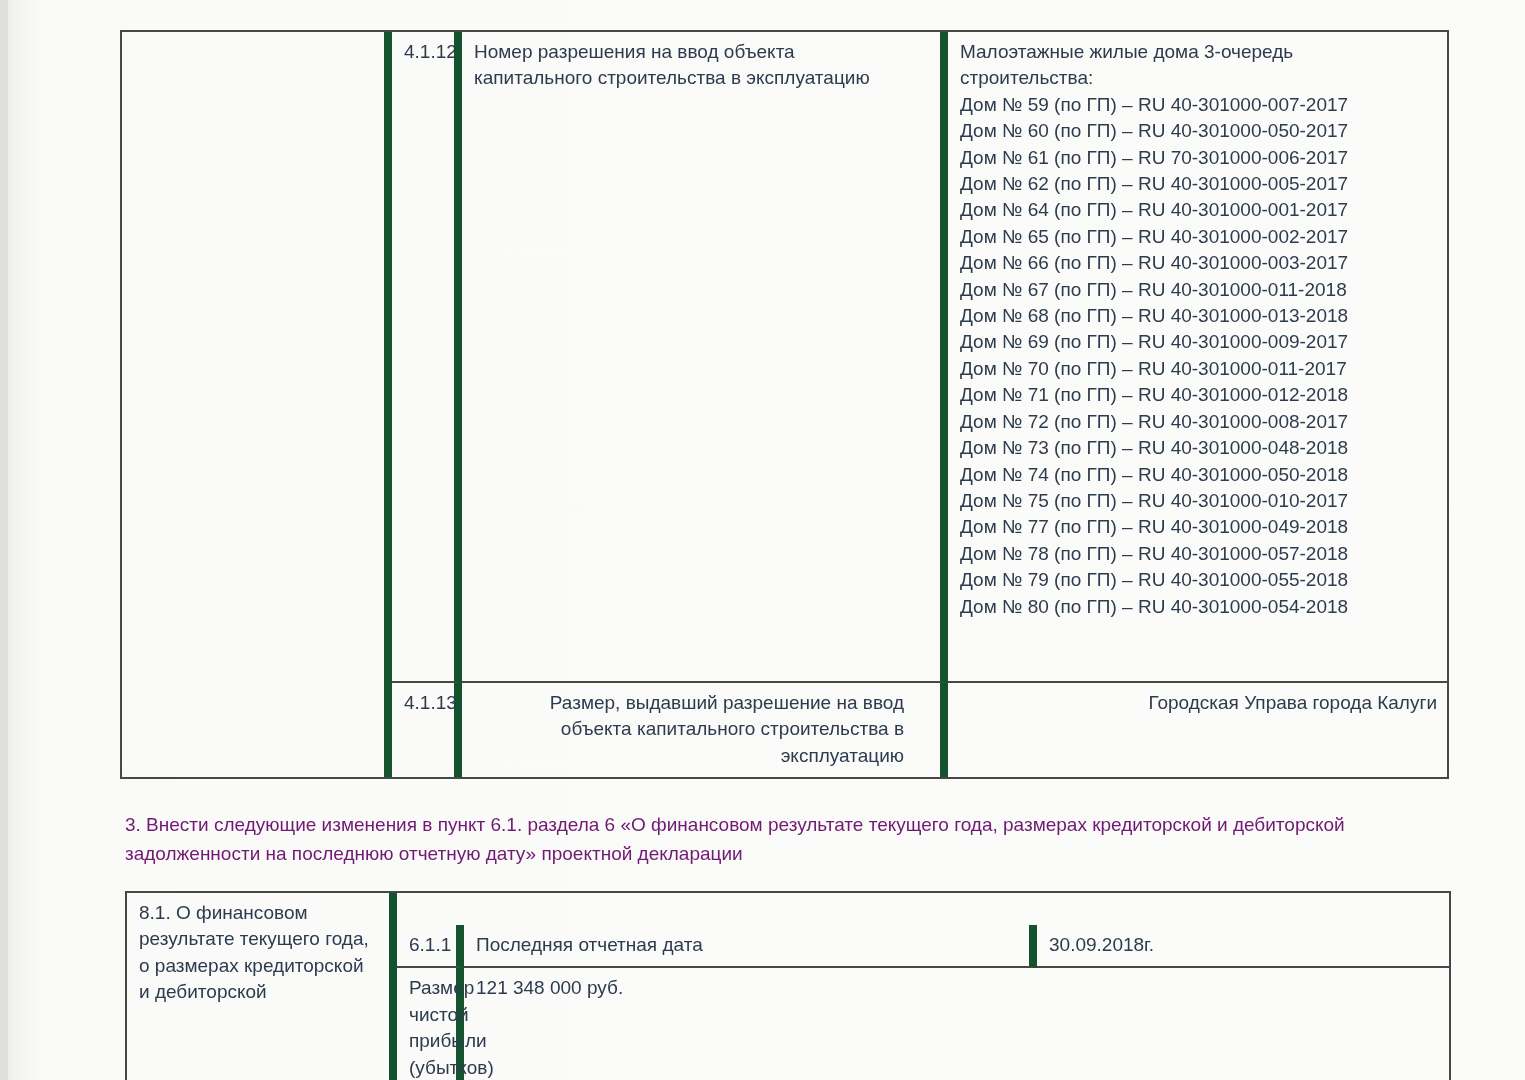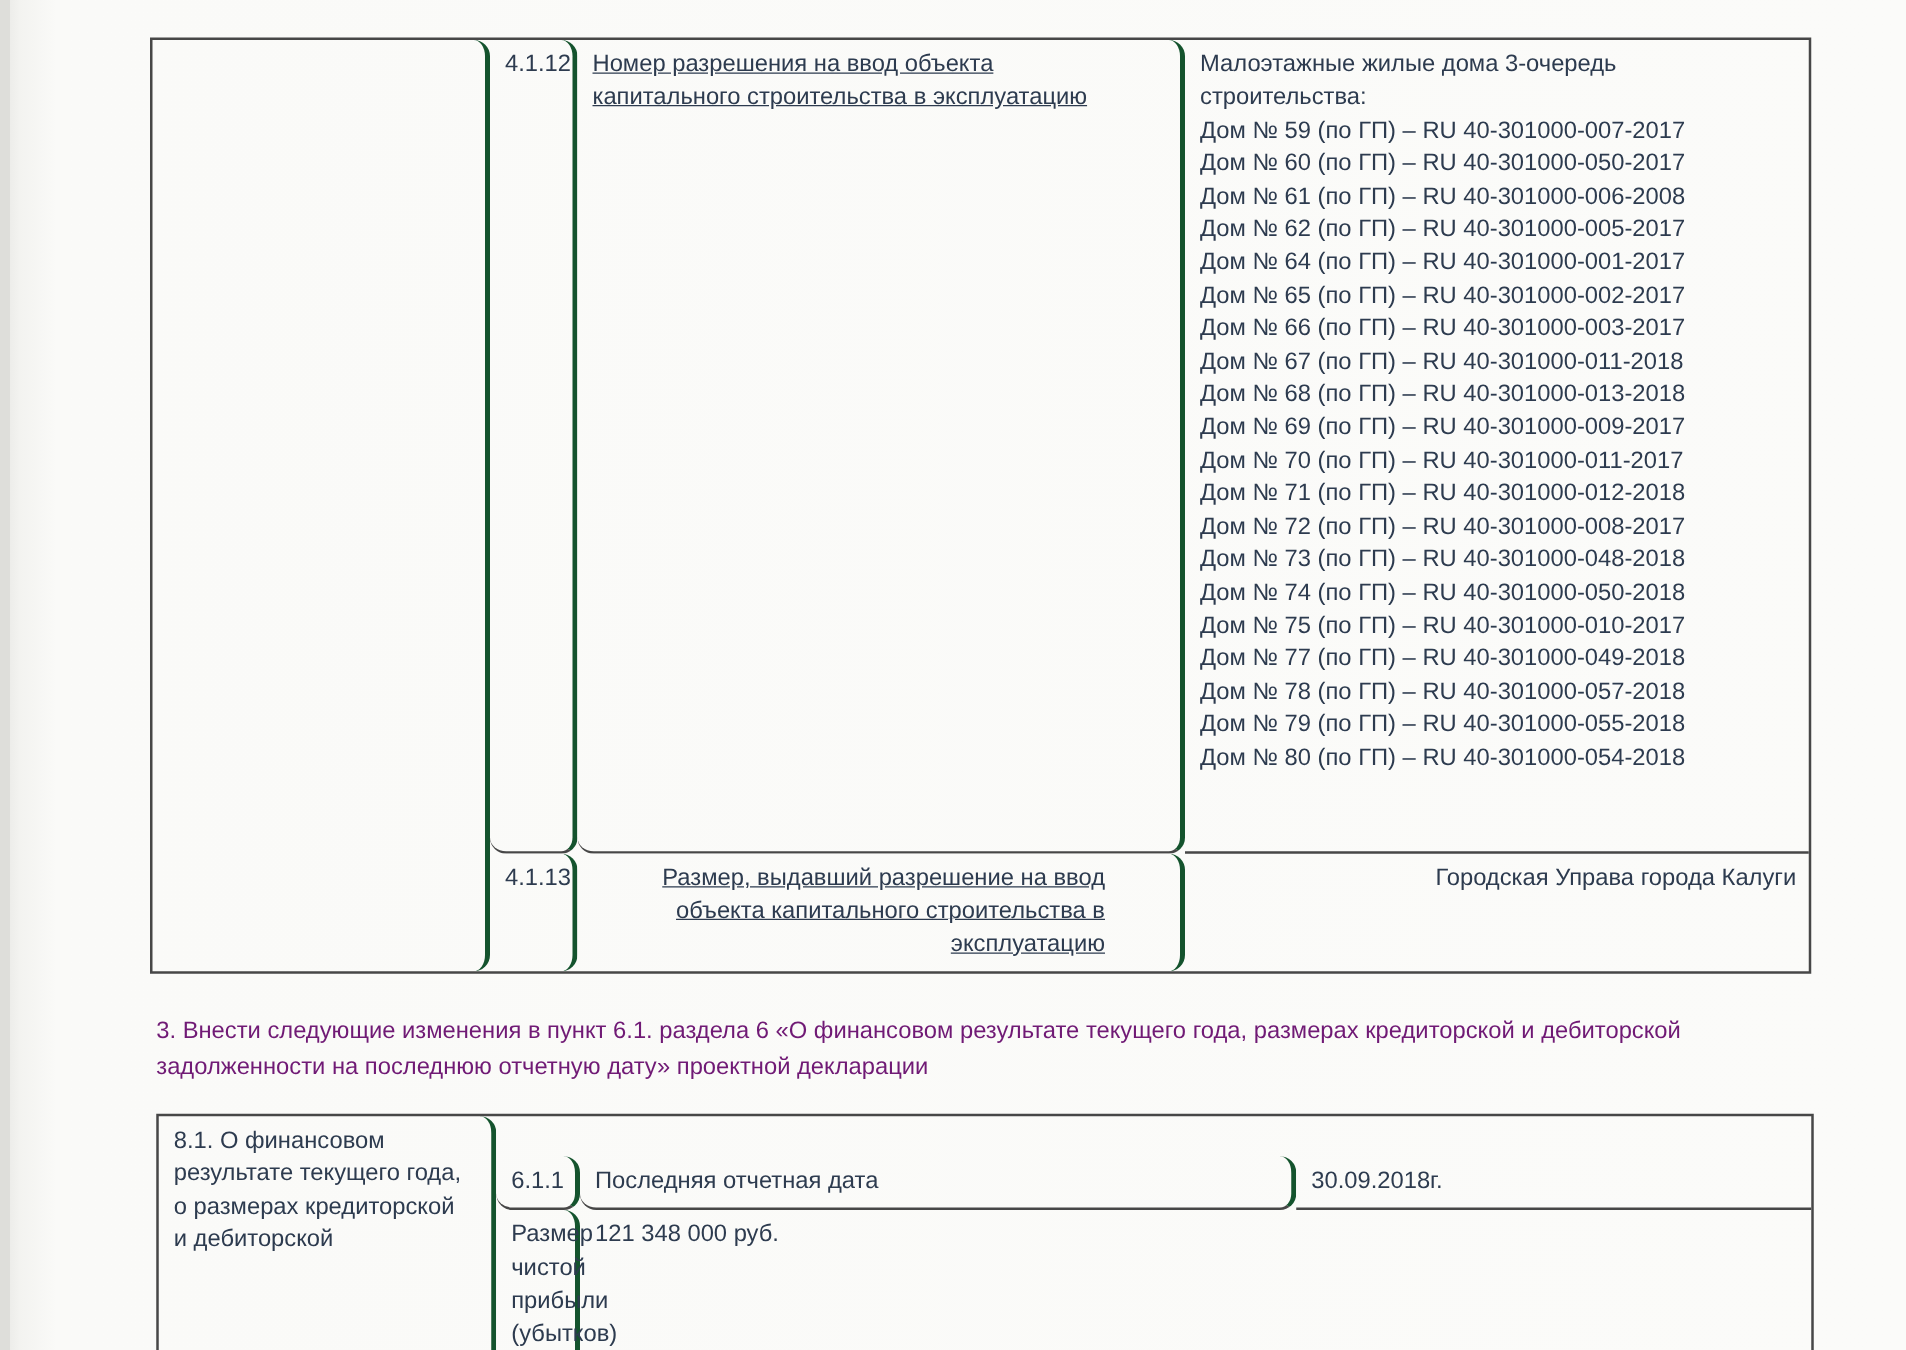--- a/index.html
+++ b/index.html
@@ -30,37 +30,36 @@
     position: absolute;
     display: grid;
     border: 2px solid #474747;
     background: transparent;
   }
   .cell {
     padding: 7px 10px 8px 12px;
     line-height: 26.4px;
     box-sizing: border-box;
   }
-  .rb { border-right: 4px solid #14532d; border-radius: 13px; }
+  .rb { border-right: 8px solid #14532d; }
   .bb { border-bottom: 2px solid #474747; }
 
   
   .table-permits {
     left: 120px;
     top: 30px;
     width: 1325px;
     grid-template-columns: 270px 70px 486px 1fr;
   }
   .table-permits .left-span {
     grid-column: 1;
     grid-row: 1 / span 2;
   }
   .table-permits .label-cell {
-    padding-right: 60px;
-    text-decoration: underline;
+    padding-right: 36px;
   }
   .table-permits .value-cell {
     padding-right: 56px;
   }
   .tall-row {
     min-height: 651px;
   }
   .short-row {
     min-height: 62px;
     text-align: right;
@@ -113,21 +112,21 @@
 <div class="doc-table table-permits">
 
   <div class="cell left-span rb"></div>
 
   <div class="cell rb bb tall-row">4.1.12</div>
   <div class="cell rb bb tall-row label-cell">Номер разрешения на ввод объекта капитального строительства в эксплуатацию</div>
   <div class="cell bb tall-row value-cell">
     <div class="permit-intro">Малоэтажные жилые дома 3-очередь строительства:</div>
     <div class="permit-line">Дом № 59 (по ГП) – RU 40-301000-007-2017</div>
     <div class="permit-line">Дом № 60 (по ГП) – RU 40-301000-050-2017</div>
-    <div class="permit-line">Дом № 61 (по ГП) – RU 40-301000-006-2008</div>
+    <div class="permit-line">Дом № 61 (по ГП) – RU 70-301000-006-2017</div>
     <div class="permit-line">Дом № 62 (по ГП) – RU 40-301000-005-2017</div>
     <div class="permit-line">Дом № 64 (по ГП) – RU 40-301000-001-2017</div>
     <div class="permit-line">Дом № 65 (по ГП) – RU 40-301000-002-2017</div>
     <div class="permit-line">Дом № 66 (по ГП) – RU 40-301000-003-2017</div>
     <div class="permit-line">Дом № 67 (по ГП) – RU 40-301000-011-2018</div>
     <div class="permit-line">Дом № 68 (по ГП) – RU 40-301000-013-2018</div>
     <div class="permit-line">Дом № 69 (по ГП) – RU 40-301000-009-2017</div>
     <div class="permit-line">Дом № 70 (по ГП) – RU 40-301000-011-2017</div>
     <div class="permit-line">Дом № 71 (по ГП) – RU 40-301000-012-2018</div>
     <div class="permit-line">Дом № 72 (по ГП) – RU 40-301000-008-2017</div>

